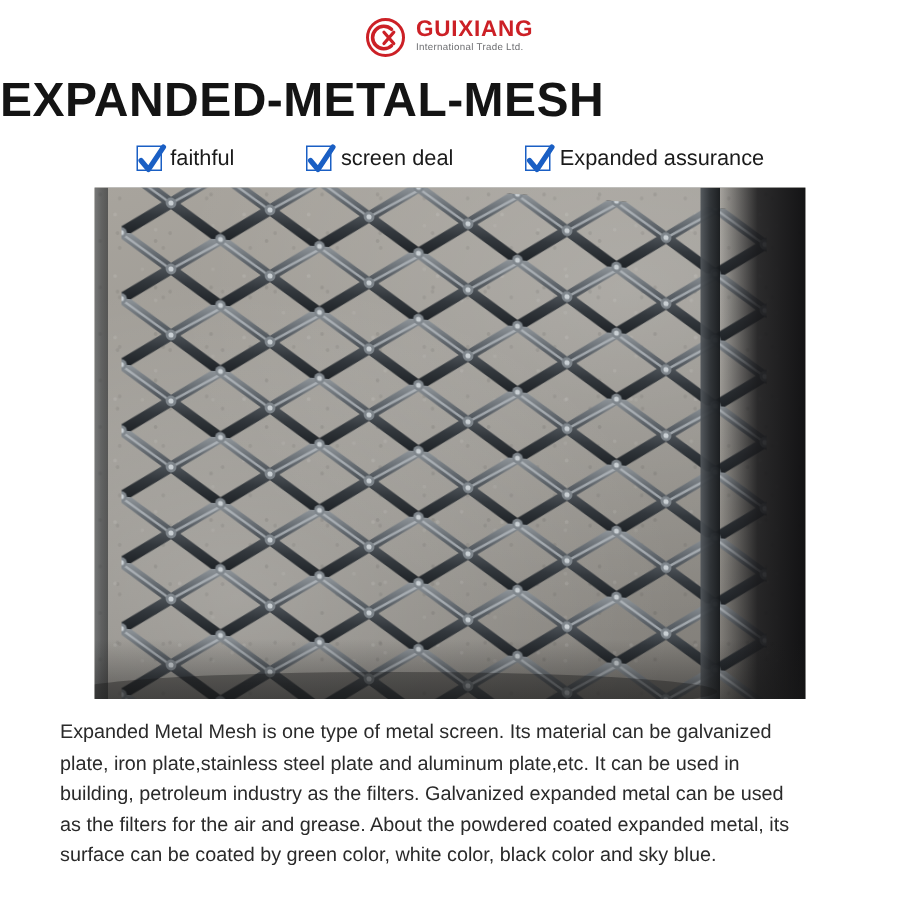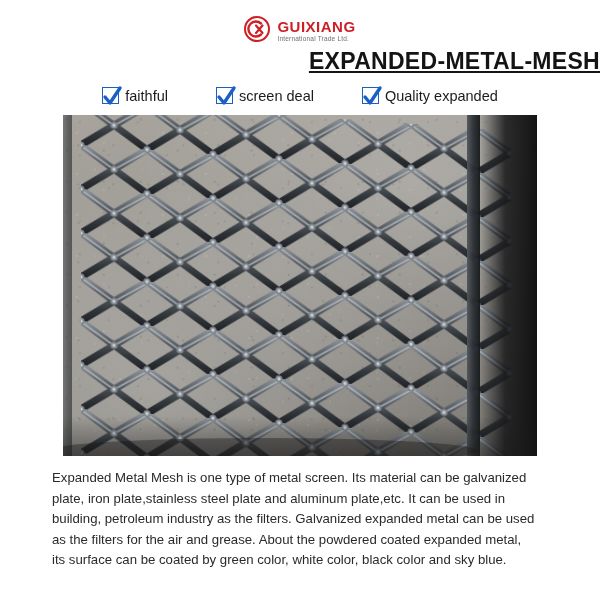--- a/index.html
+++ b/index.html
@@ -17,21 +17,21 @@
     position: relative;
     width: 600px;
     height: 600px;
     background: #ffffff;
     box-sizing: border-box;
   }
 
   
   .brand {
     display: flex;
-    align-items: flex-end;
+    align-items: flex-start;
     justify-content: center;
     gap: 7px;
     padding-top: 12px;
     height: 30px;
   }
   .brand-mark {
     width: 26px;
     height: 26px;
     position: relative;
     flex: 0 0 auto;
@@ -51,27 +51,26 @@
   }
   .brand-sub {
     font-size: 6.5px;
     color: #6d6e71;
     letter-spacing: 0.2px;
     margin-top: 2px;
   }
 
   
   .title {
-    text-align: right;
-    font-size: 23px;
+    text-align: left;
+    font-size: 32px;
     font-weight: bold;
     color: #141414;
     letter-spacing: 0.3px;
     margin-top: 6px;
-    text-decoration: underline;
   }
 
   
   .features {
     display: flex;
     justify-content: center;
     align-items: center;
     gap: 48px;
     margin-top: 12px;
     padding: 0 30px;
@@ -146,21 +145,21 @@
     background: linear-gradient(to bottom, rgba(30,30,30,0) 0%, rgba(25,25,25,0.45) 100%);
   }
   .mesh-svg {
     position: absolute;
     left: 0; top: 0;
   }
 
   
   .description {
     margin: 12px 0 0 0;
-    padding: 0 64px 0 52px;
+    padding: 0 64px 0 40px;
     font-size: 13.2px;
     line-height: 20.5px;
     color: #2a2a2a;
     text-align: left;
   }
 </style>
 </head>
 <body>
 
 <div class="page">
@@ -200,21 +199,21 @@
       </span>
       <span class="feature-label">screen deal</span>
     </div>
 
     <div class="feature">
       <span class="check-box">
         <svg width="22" height="24" viewBox="0 0 22 24" aria-hidden="true">
           <path d="M4 13 L9 19 L19 4" fill="none" stroke="#1a5fc4" stroke-width="3.4" stroke-linecap="round" stroke-linejoin="round"></path>
         </svg>
       </span>
-      <span class="feature-label">Quality expanded</span>
+      <span class="feature-label">Expanded assurance</span>
     </div>
 
   </div>
 
   <div class="photo-wrap">
     <div class="photo"></div>
     <div class="photo-noise"></div>
 
     <svg class="mesh-svg" width="474" height="341" viewBox="0 0 474 341" aria-hidden="true">
       <defs>

